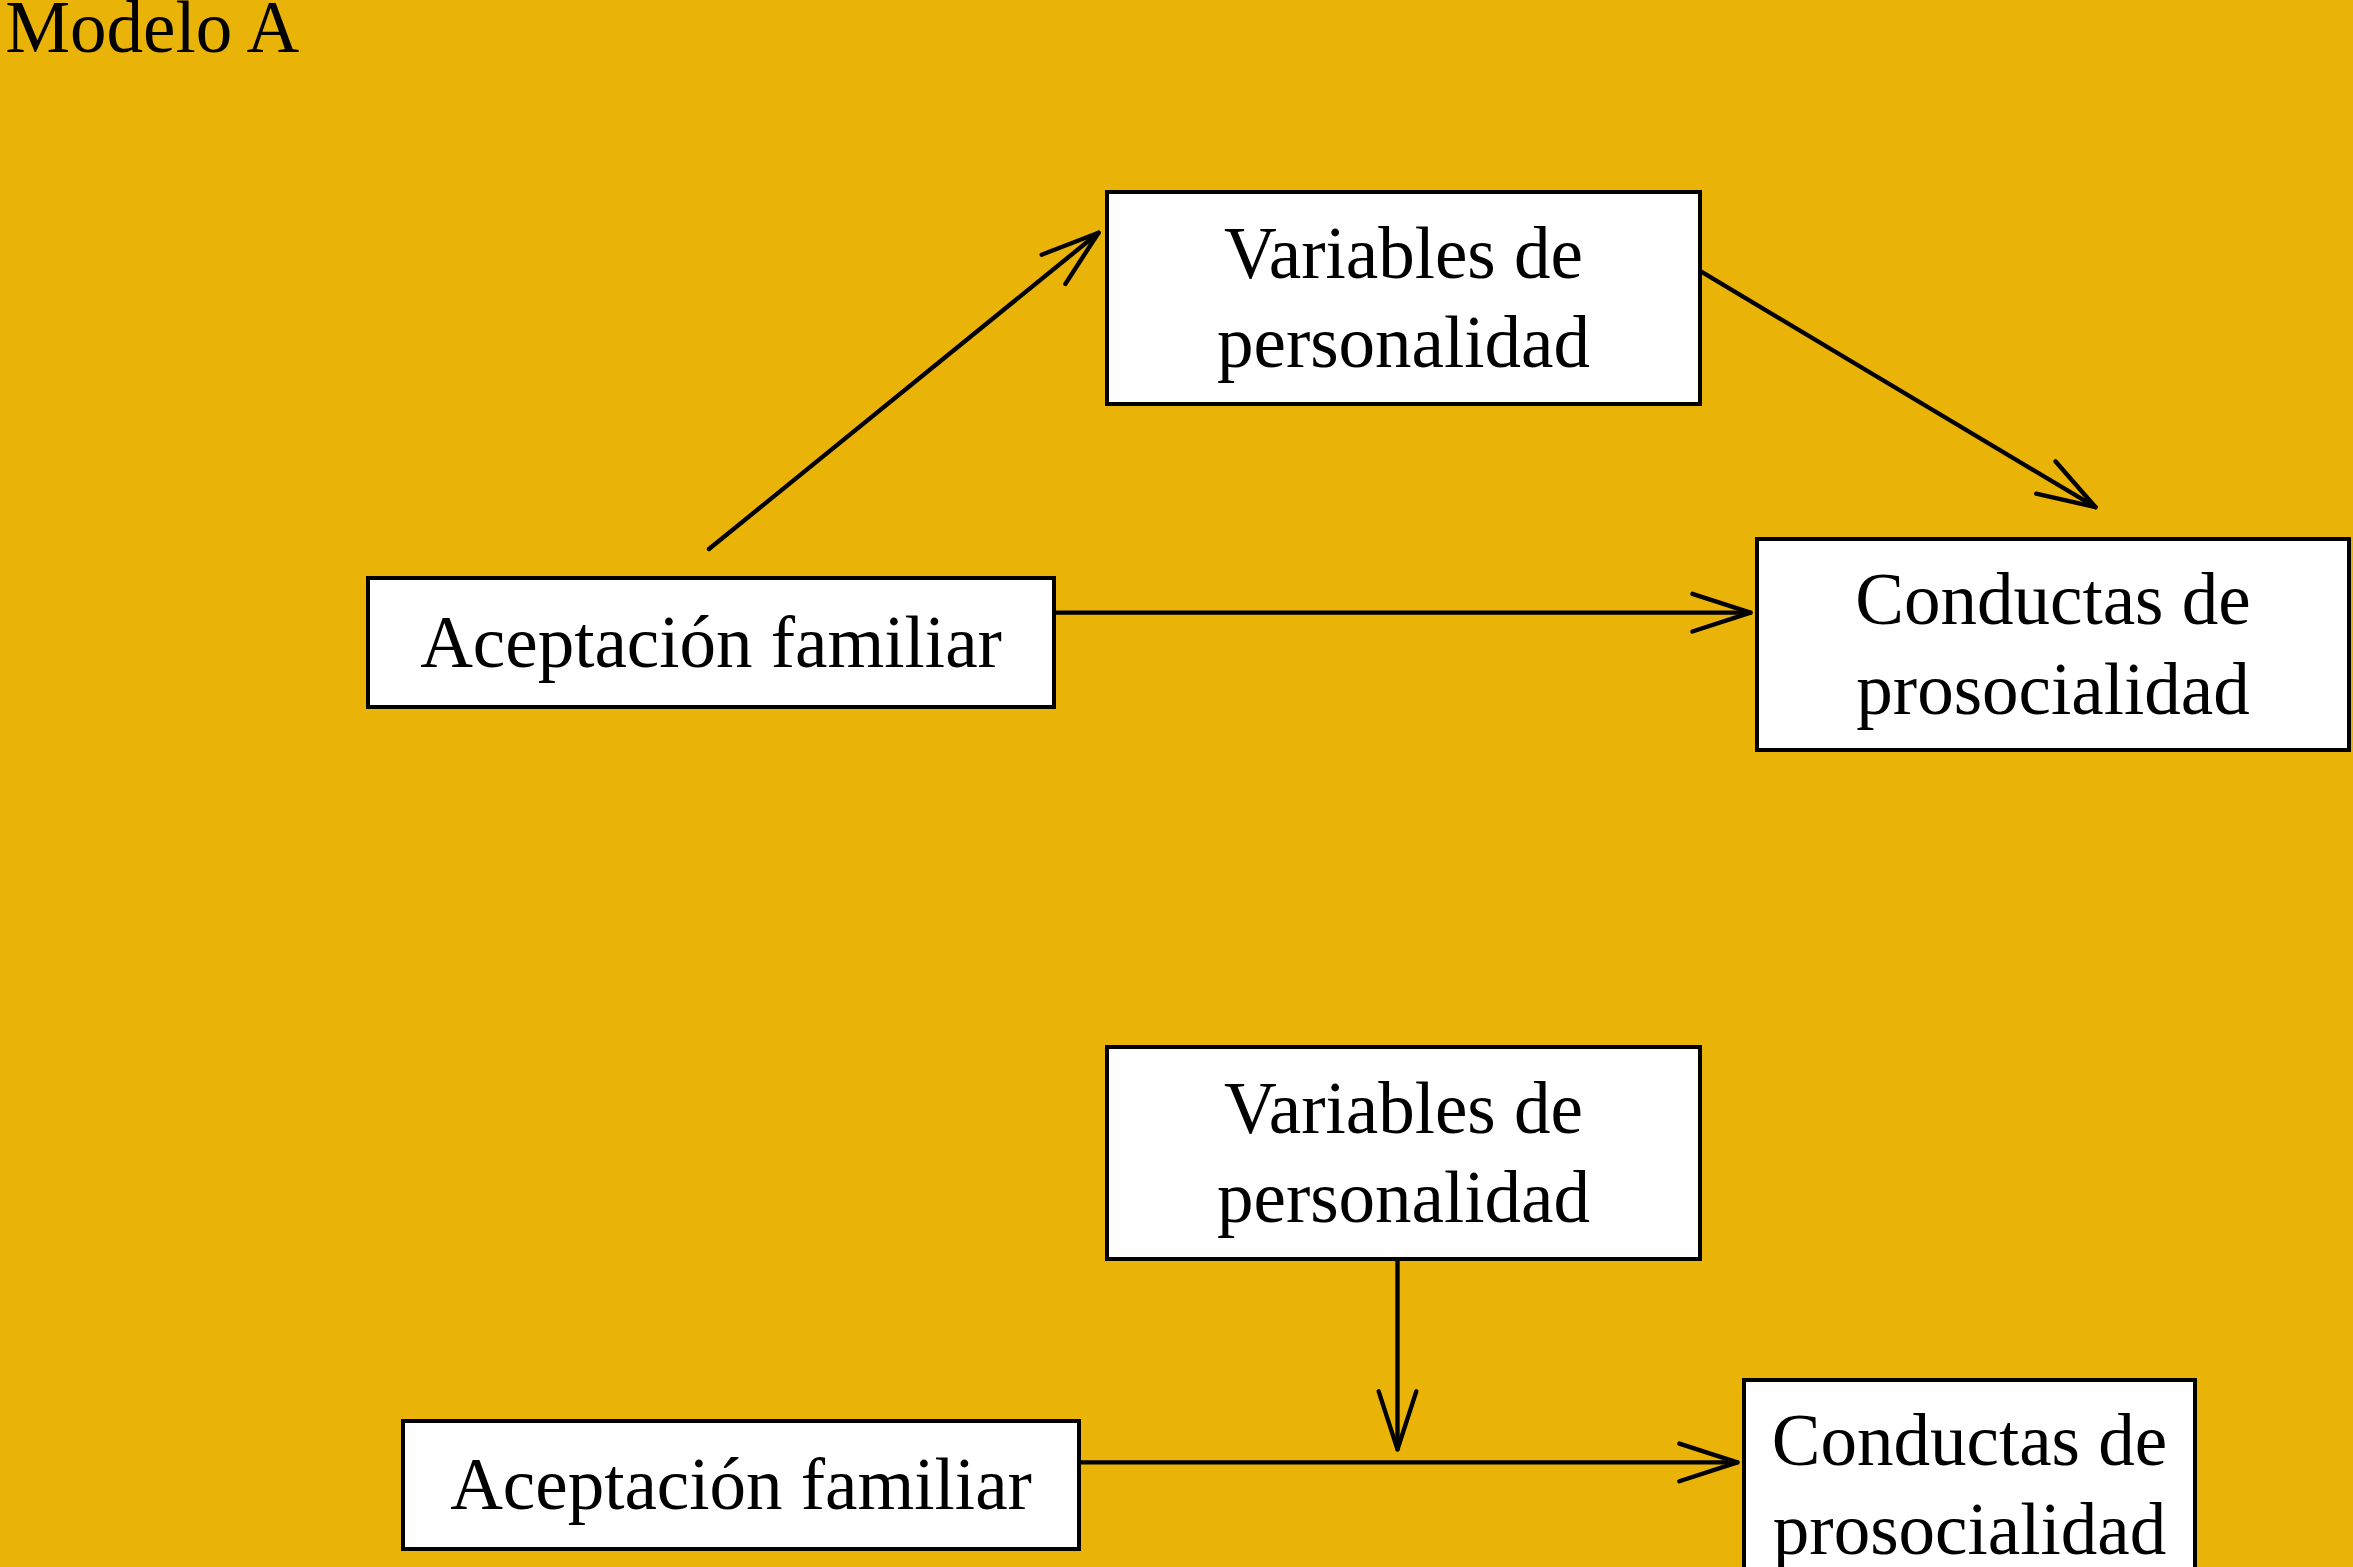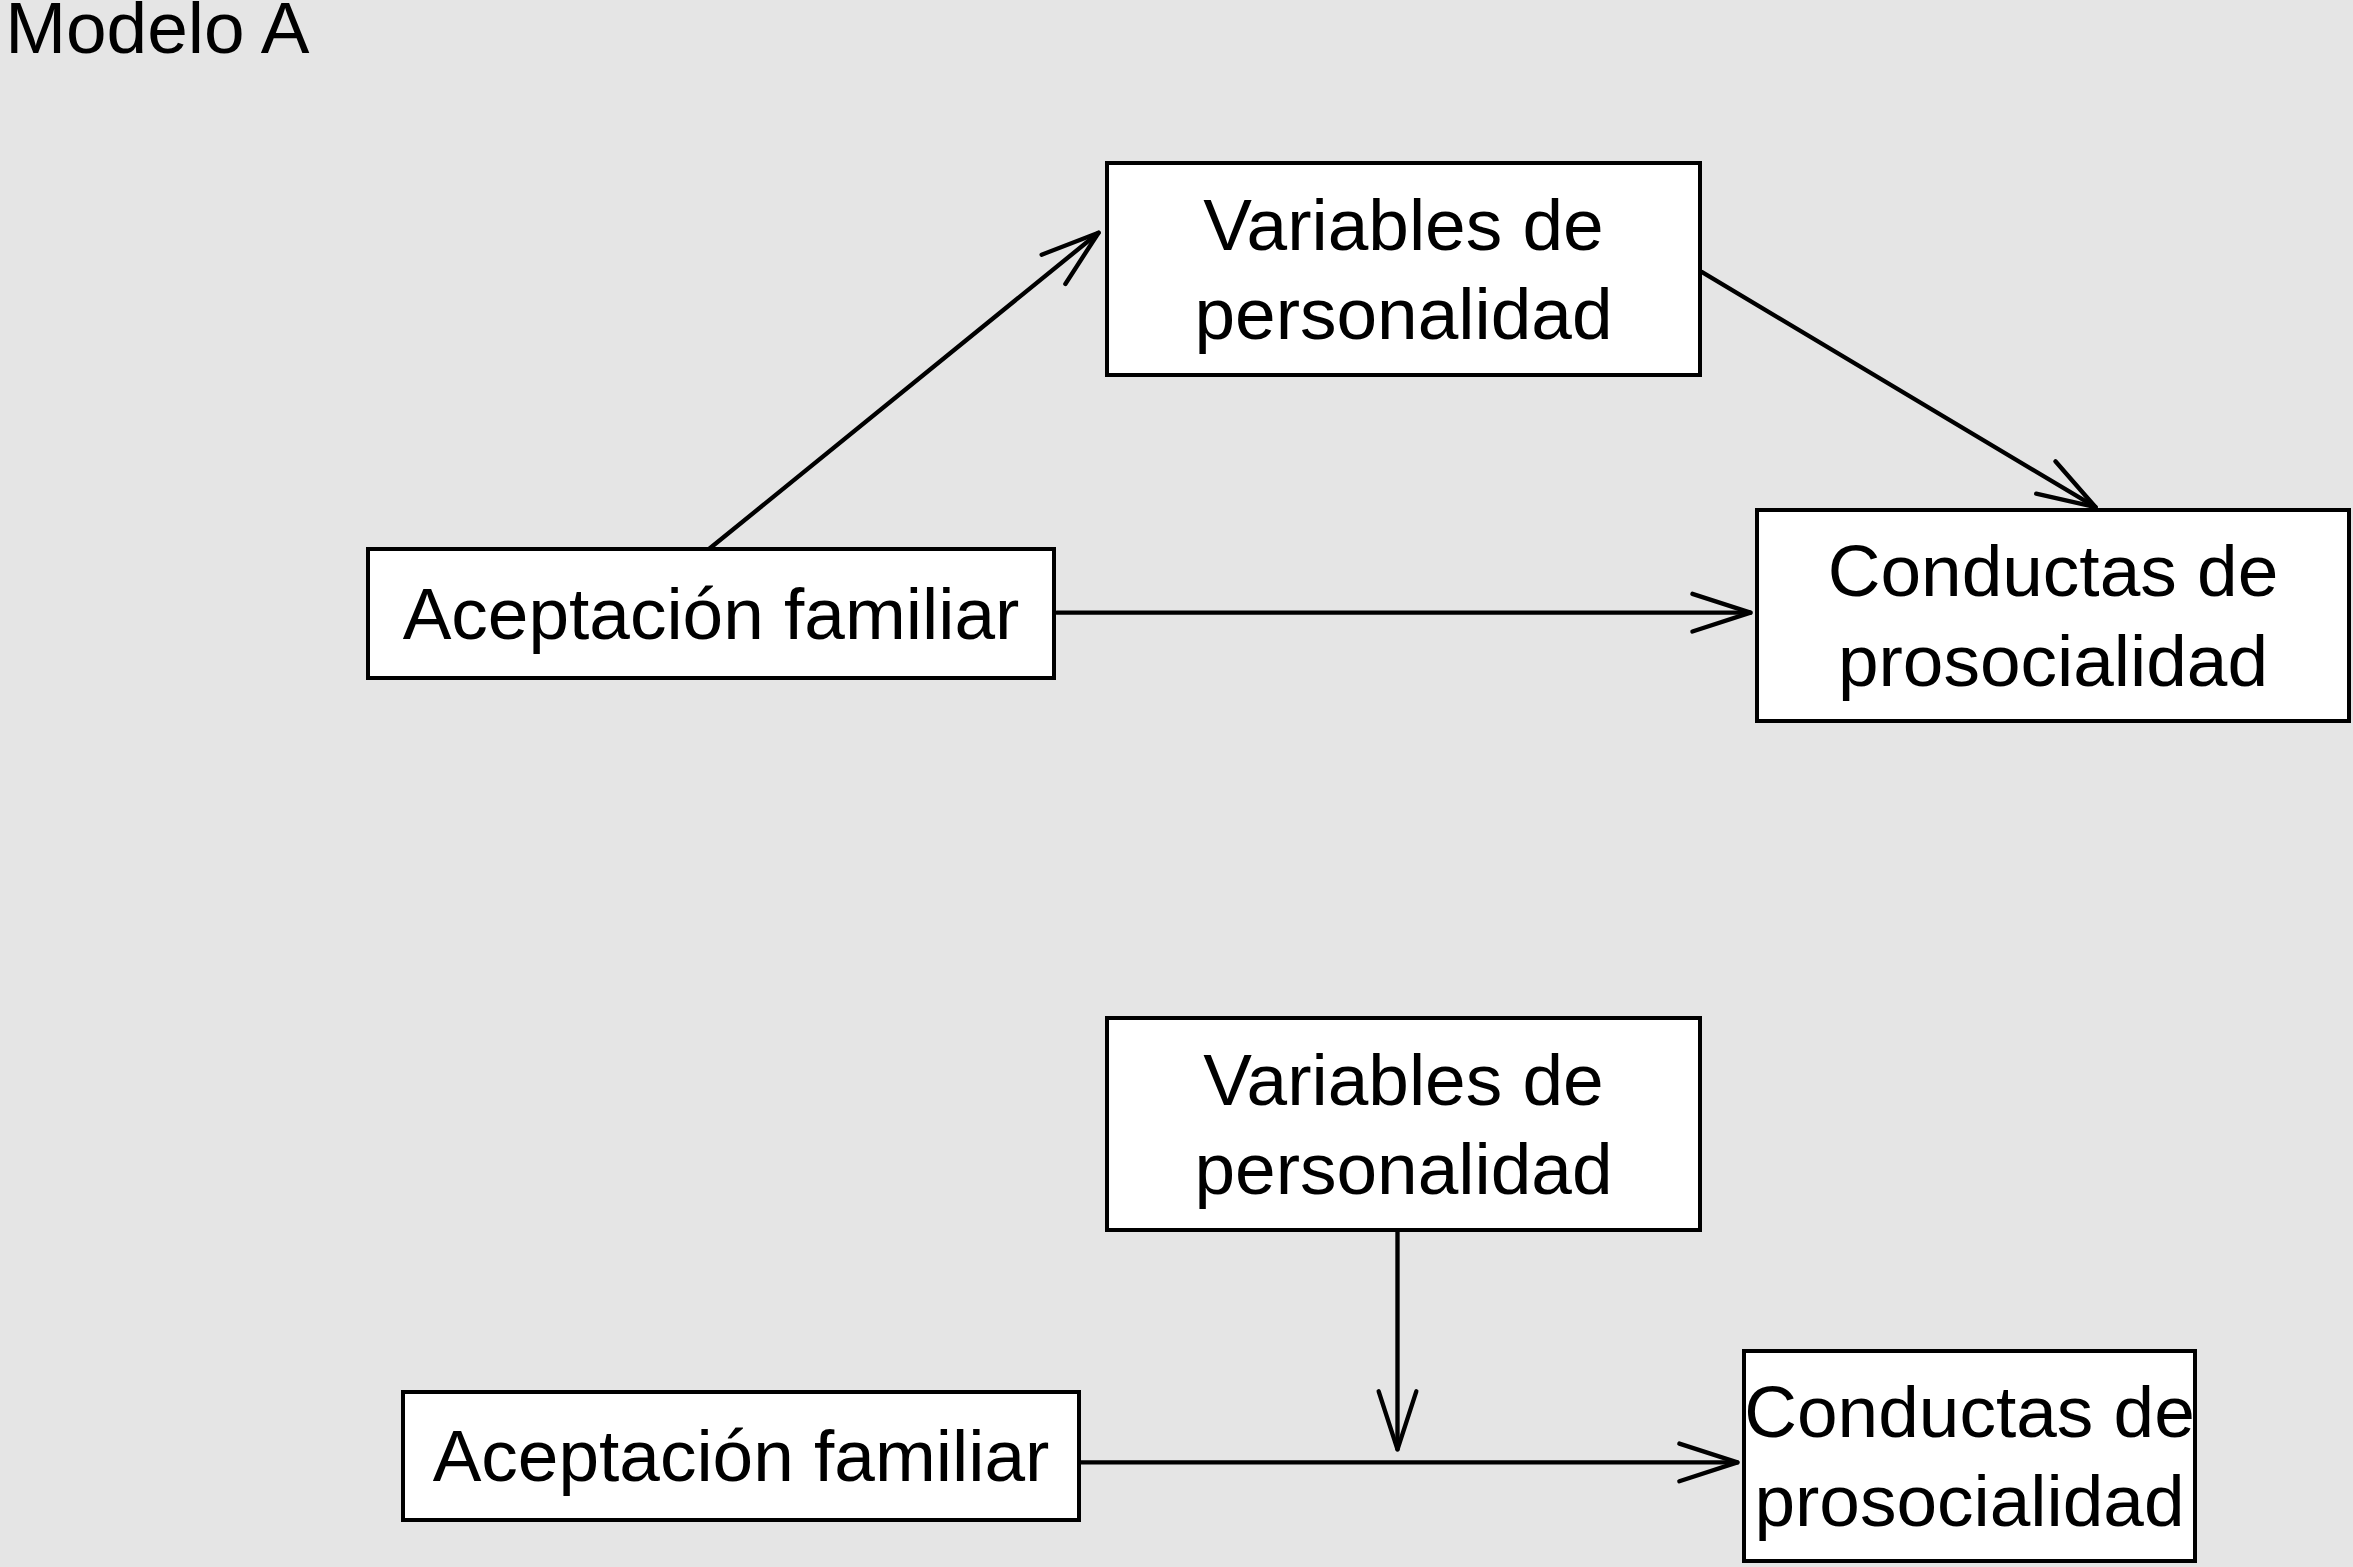--- a/index.html
+++ b/index.html
@@ -4,22 +4,22 @@
 <style>
   html, body {
     margin: 0;
     padding: 0;
     background: #ffffff;
   }
   .canvas {
     position: relative;
     width: 2354px;
     height: 1567px;
-    background: #e5e5e5;
-    font-family: Liberation Sans, sans-serif;
+    background: #eab308;
+    font-family: Liberation Serif, serif;
     color: #000000;
     overflow: hidden;
   }
   .arrow-layer {
     position: absolute;
     left: 0;
     top: 0;
     width: 2354px;
     height: 1567px;
   }
@@ -35,20 +35,21 @@
     border: 4.4px solid #000000;
     background: #ffffff;
     display: flex;
     flex-direction: column;
     align-items: center;
     justify-content: center;
     text-align: center;
     font-size: 73px;
     line-height: 1.22;
     white-space: nowrap;
+    margin-top: 29px;
   }
   
   .label-a   { left: 5.2px;    top: -8.7px; }
   .var-a     { left: 1105px; top: 161px;  width: 597px; height: 216px; }
   .acep-a    { left: 366px;  top: 547px;  width: 690px; height: 133px; }
   .con-a     { left: 1755px; top: 508px;  width: 596px; height: 215px; }
   
   .label-b   { left: 5.2px;    top: 832px; }
   .var-b     { left: 1105px; top: 1016px; width: 597px; height: 216px; }
   .acep-b    { left: 401px;  top: 1390px; width: 680px; height: 132px; }

